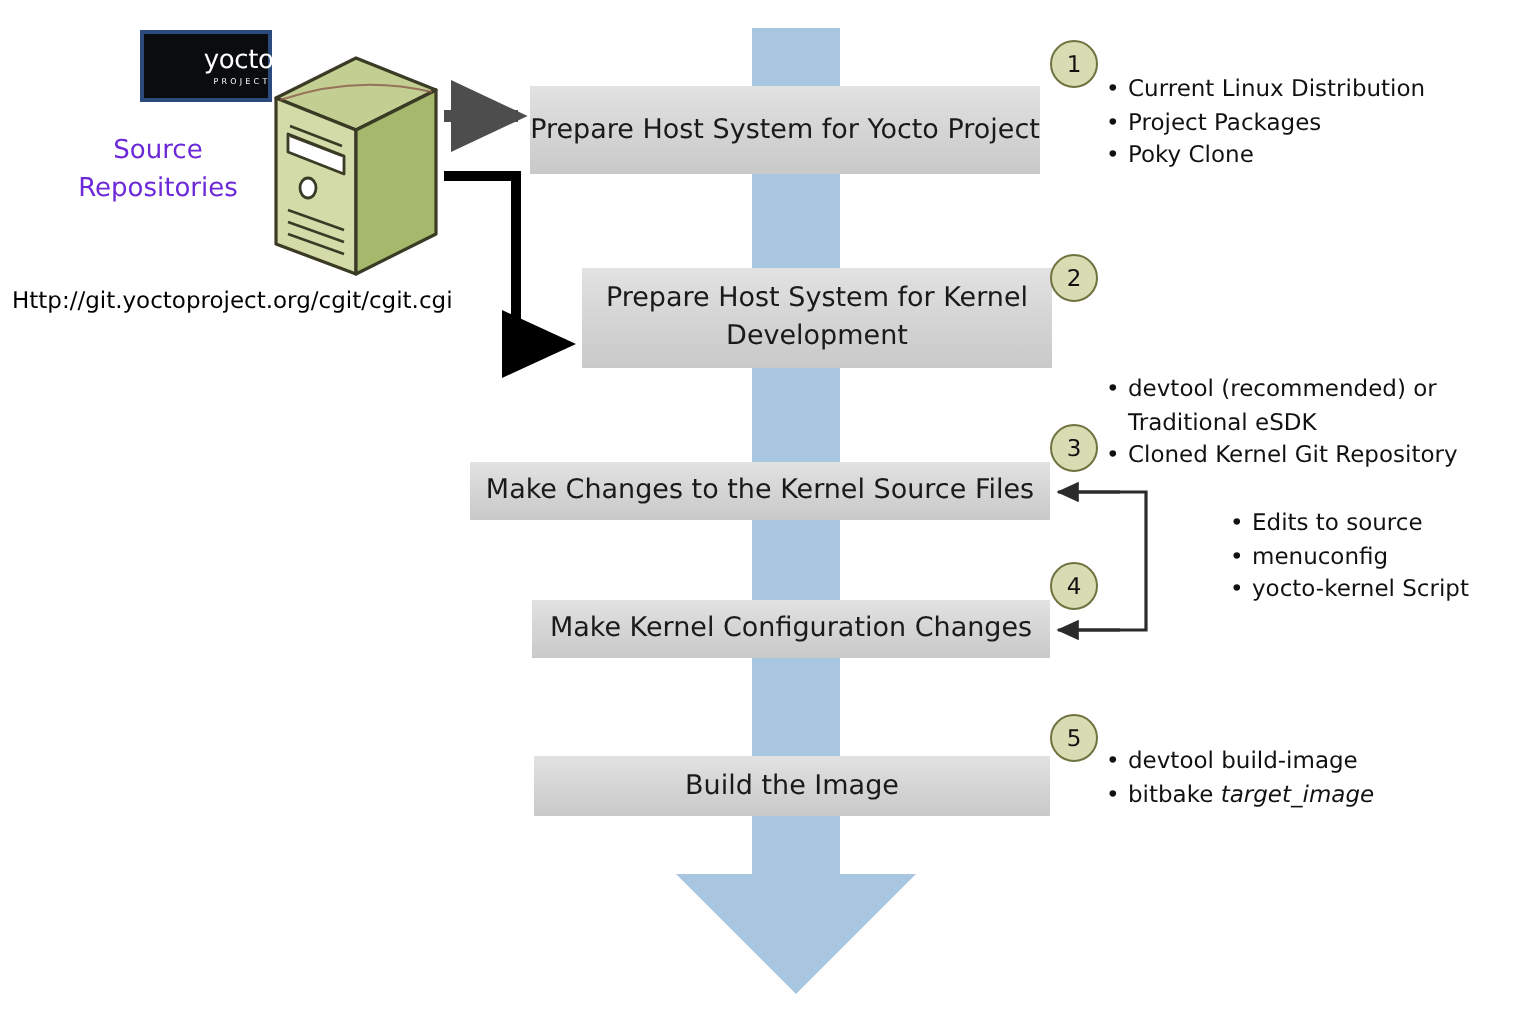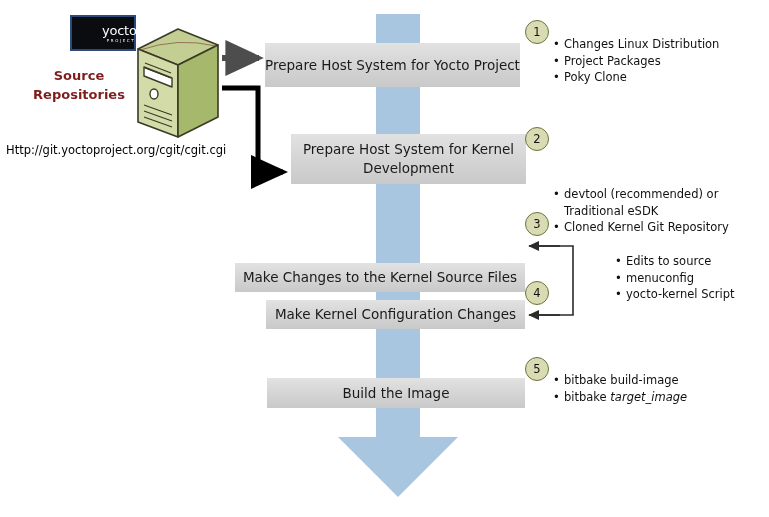--- a/index.html
+++ b/index.html
@@ -76,23 +76,23 @@
   }
 
   
   .src-label {
     position: absolute;
     left: 20px;
     top: 66px;
     width: 118px;
     text-align: center;
     font-size: 13px;
-    font-weight: bold;
+    font-weight: normal;
     line-height: 19px;
-    color: #7f1d1d;
+    color: #6d28d9;
   }
   .src-url {
     position: absolute;
     left: 6px;
     top: 143px;
     font-size: 11.5px;
     color: #000000;
     white-space: nowrap;
   }
 
@@ -114,21 +114,21 @@
     align-items: center;
     justify-content: center;
     text-align: center;
     font-size: 13.5px;
     color: #1a1a1a;
     line-height: 19px;
     box-sizing: border-box;
   }
   #box-1 { left: 265px; top: 43px;  width: 255px; height: 44px; }
   #box-2 { left: 291px; top: 134px; width: 235px; height: 50px; text-align: center; }
-  #box-3 { left: 235px; top: 231px; width: 290px; height: 29px; margin-top: 32px; }
+  #box-3 { left: 235px; top: 231px; width: 290px; height: 29px; }
   #box-4 { left: 266px; top: 300px; width: 259px; height: 29px; }
   #box-5 { left: 267px; top: 378px; width: 258px; height: 30px; }
 
   
   .step-circle {
     position: absolute;
     width: 24px;
     height: 24px;
     border-radius: 50%;
     background: #d9dcb2;
@@ -257,21 +257,21 @@
   <div class="box" id="box-5">Build the Image</div>
 
   <div class="step-circle" id="circle-1">1</div>
   <div class="step-circle" id="circle-2">2</div>
   <div class="step-circle" id="circle-3">3</div>
   <div class="step-circle" id="circle-4">4</div>
   <div class="step-circle" id="circle-5">5</div>
 
   <div class="notes" id="notes-1">
     <ul>
-      <li>Changes Linux Distribution</li>
+      <li>Current Linux Distribution</li>
       <li>Project Packages</li>
       <li>Poky Clone</li>
     </ul>
   </div>
 
   <div class="notes" id="notes-2">
     <ul>
       <li class="wrap">devtool (recommended) or Traditional eSDK</li>
       <li>Cloned Kernel Git Repository</li>
     </ul>
@@ -280,18 +280,18 @@
   <div class="notes" id="notes-3">
     <ul>
       <li>Edits to source</li>
       <li>menuconfig</li>
       <li>yocto-kernel Script</li>
     </ul>
   </div>
 
   <div class="notes" id="notes-5">
     <ul>
-      <li>bitbake build-image</li>
+      <li>devtool build-image</li>
       <li><span>bitbake </span><span class="ital">target_image</span></li>
     </ul>
   </div>
 
 </div>
 
 </body></html>

